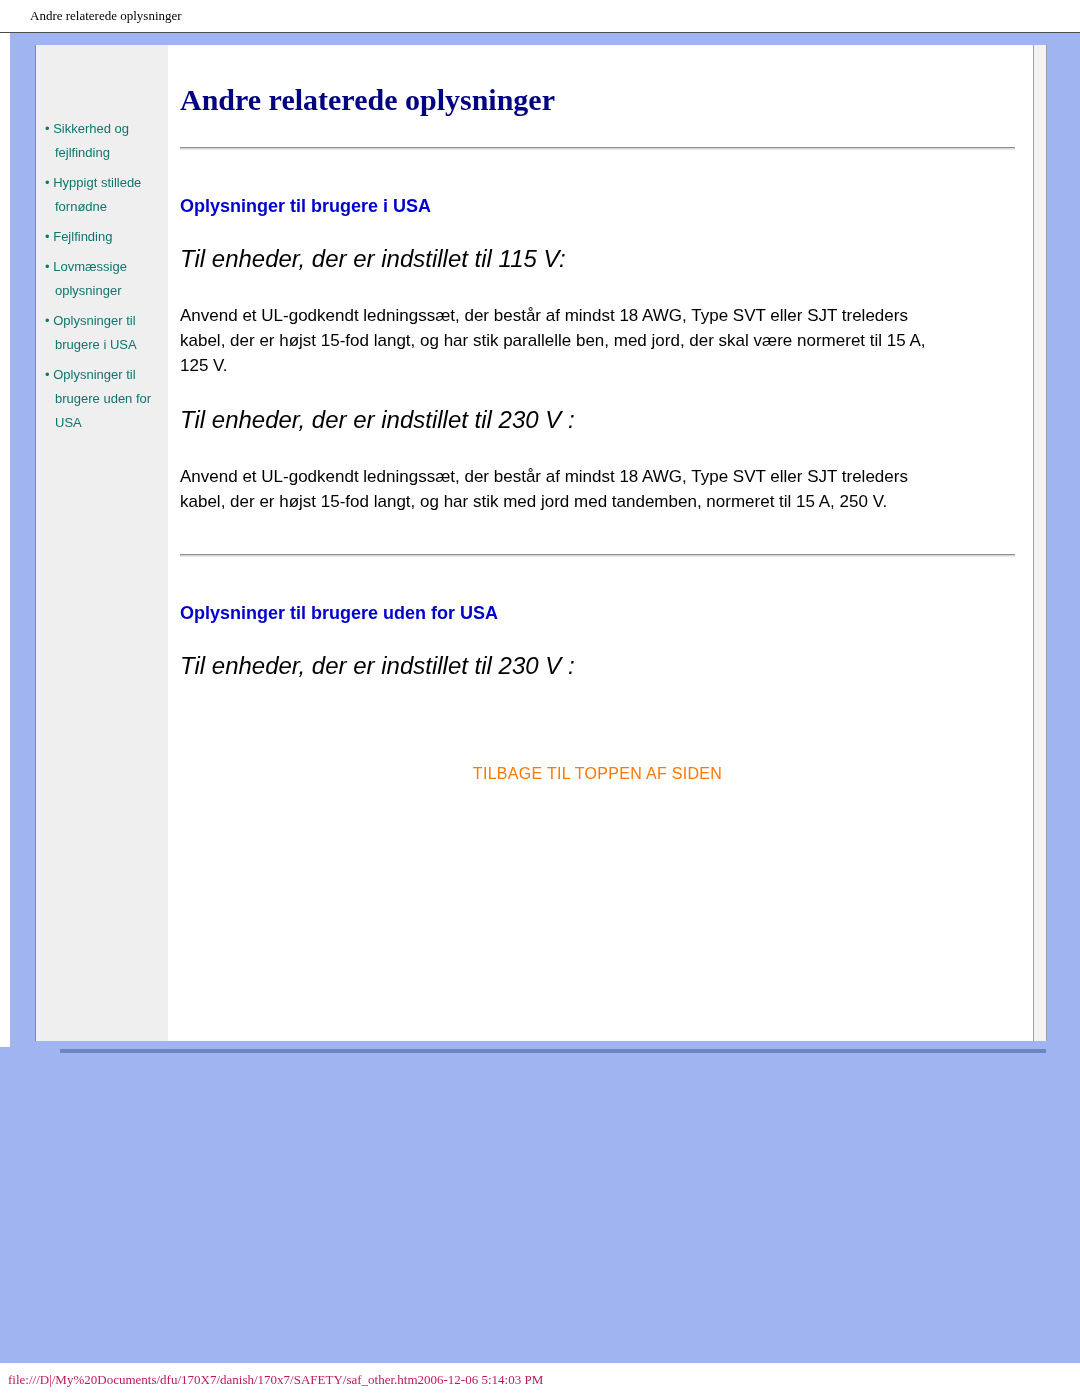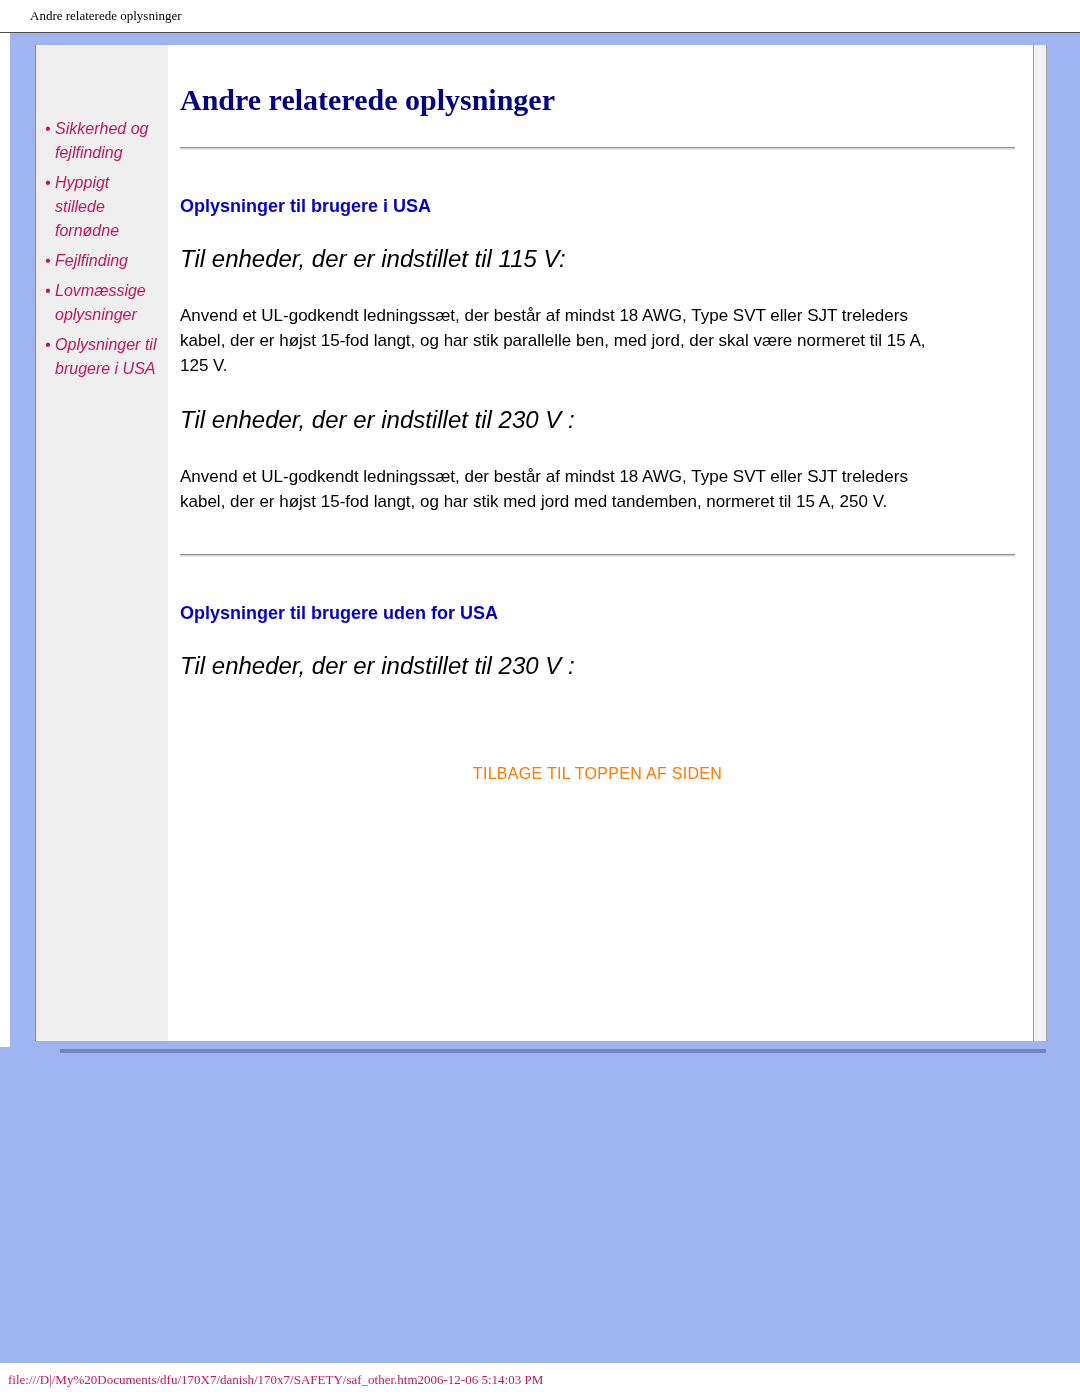--- a/index.html
+++ b/index.html
@@ -32,28 +32,27 @@
     display: flex;
     border-left: 1px solid #8c8c8c;
   }
   .sidebar {
     flex: none;
     width: 132px;
     background: #efefef;
     padding: 72px 8px 0 9px;
   }
   .sb-item {
-    color: #be185d;
-    font-size: 16px;
+    color: #0f766e;
+    font-size: 13px;
     line-height: 24px;
     margin-bottom: 6px;
     padding-left: 10px;
     text-indent: -10px;
     cursor: pointer;
-    font-style: italic;
   }
   .main {
     flex: 1 1 auto;
     padding: 0 18px 0 12px;
   }
   .page-title {
     font-family: "Liberation Serif", serif;
     font-size: 30px;
     font-weight: bold;
     color: #000080;
@@ -129,20 +128,21 @@
 <div class="left-strip"></div>
 
 <div class="content">
 
   <div class="sidebar">
     <div class="sb-item"><span>•</span> <span>Sikkerhed og fejlfinding</span></div>
     <div class="sb-item"><span>•</span> <span>Hyppigt stillede fornødne</span></div>
     <div class="sb-item"><span>•</span> <span>Fejlfinding</span></div>
     <div class="sb-item"><span>•</span> <span>Lovmæssige oplysninger</span></div>
     <div class="sb-item"><span>•</span> <span>Oplysninger til brugere i USA</span></div>
+    <div class="sb-item"><span>•</span> <span>Oplysninger til brugere uden for USA</span></div>
   </div>
 
   <div class="main">
     <h1 class="page-title">Andre relaterede oplysninger</h1>
 
     <hr class="rule">
 
     <h2 class="heading">Oplysninger til brugere i USA</h2>
     <p class="sub">Til enheder, der er indstillet til 115 V:</p>
     <p class="para">Anvend et UL-godkendt ledningssæt, der består af mindst 18 AWG, Type SVT eller SJT treleders kabel, der er højst 15-fod langt, og har stik parallelle ben, med jord, der skal være normeret til 15 A, 125 V.</p>

